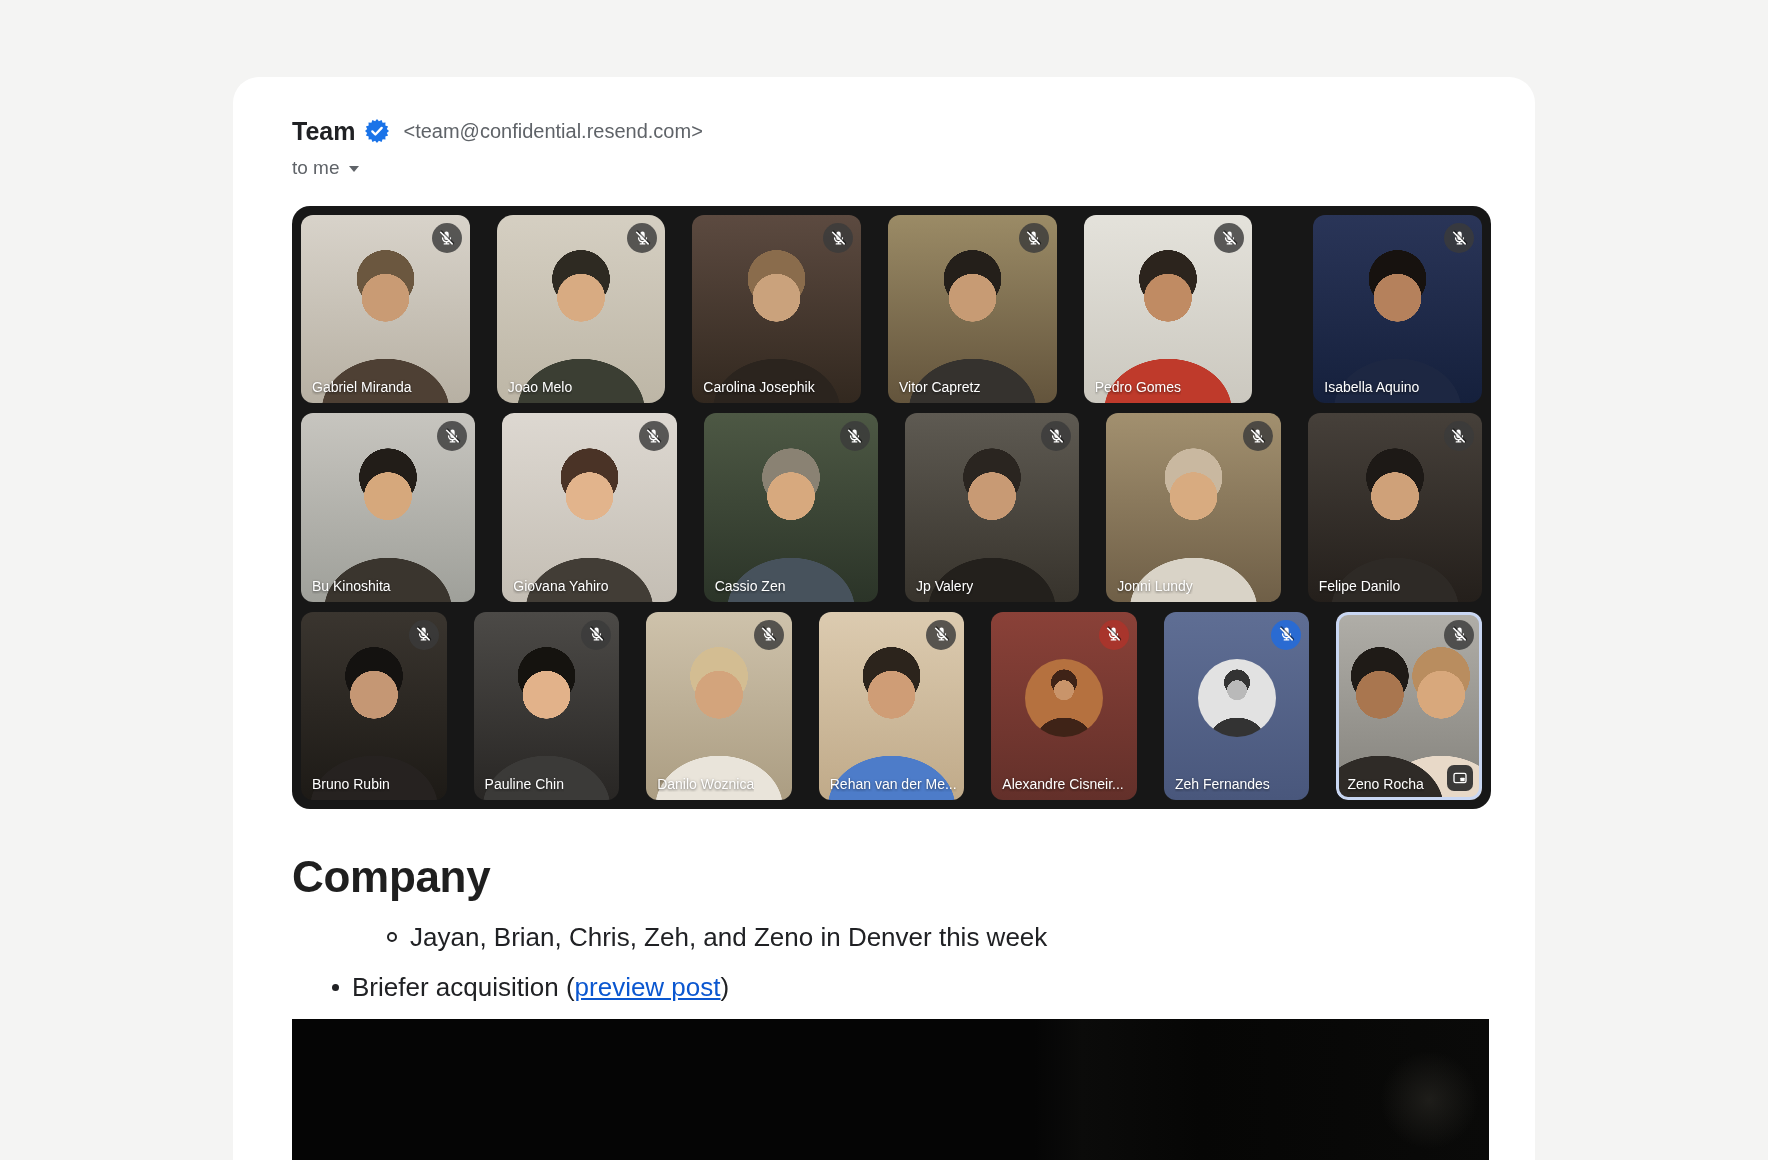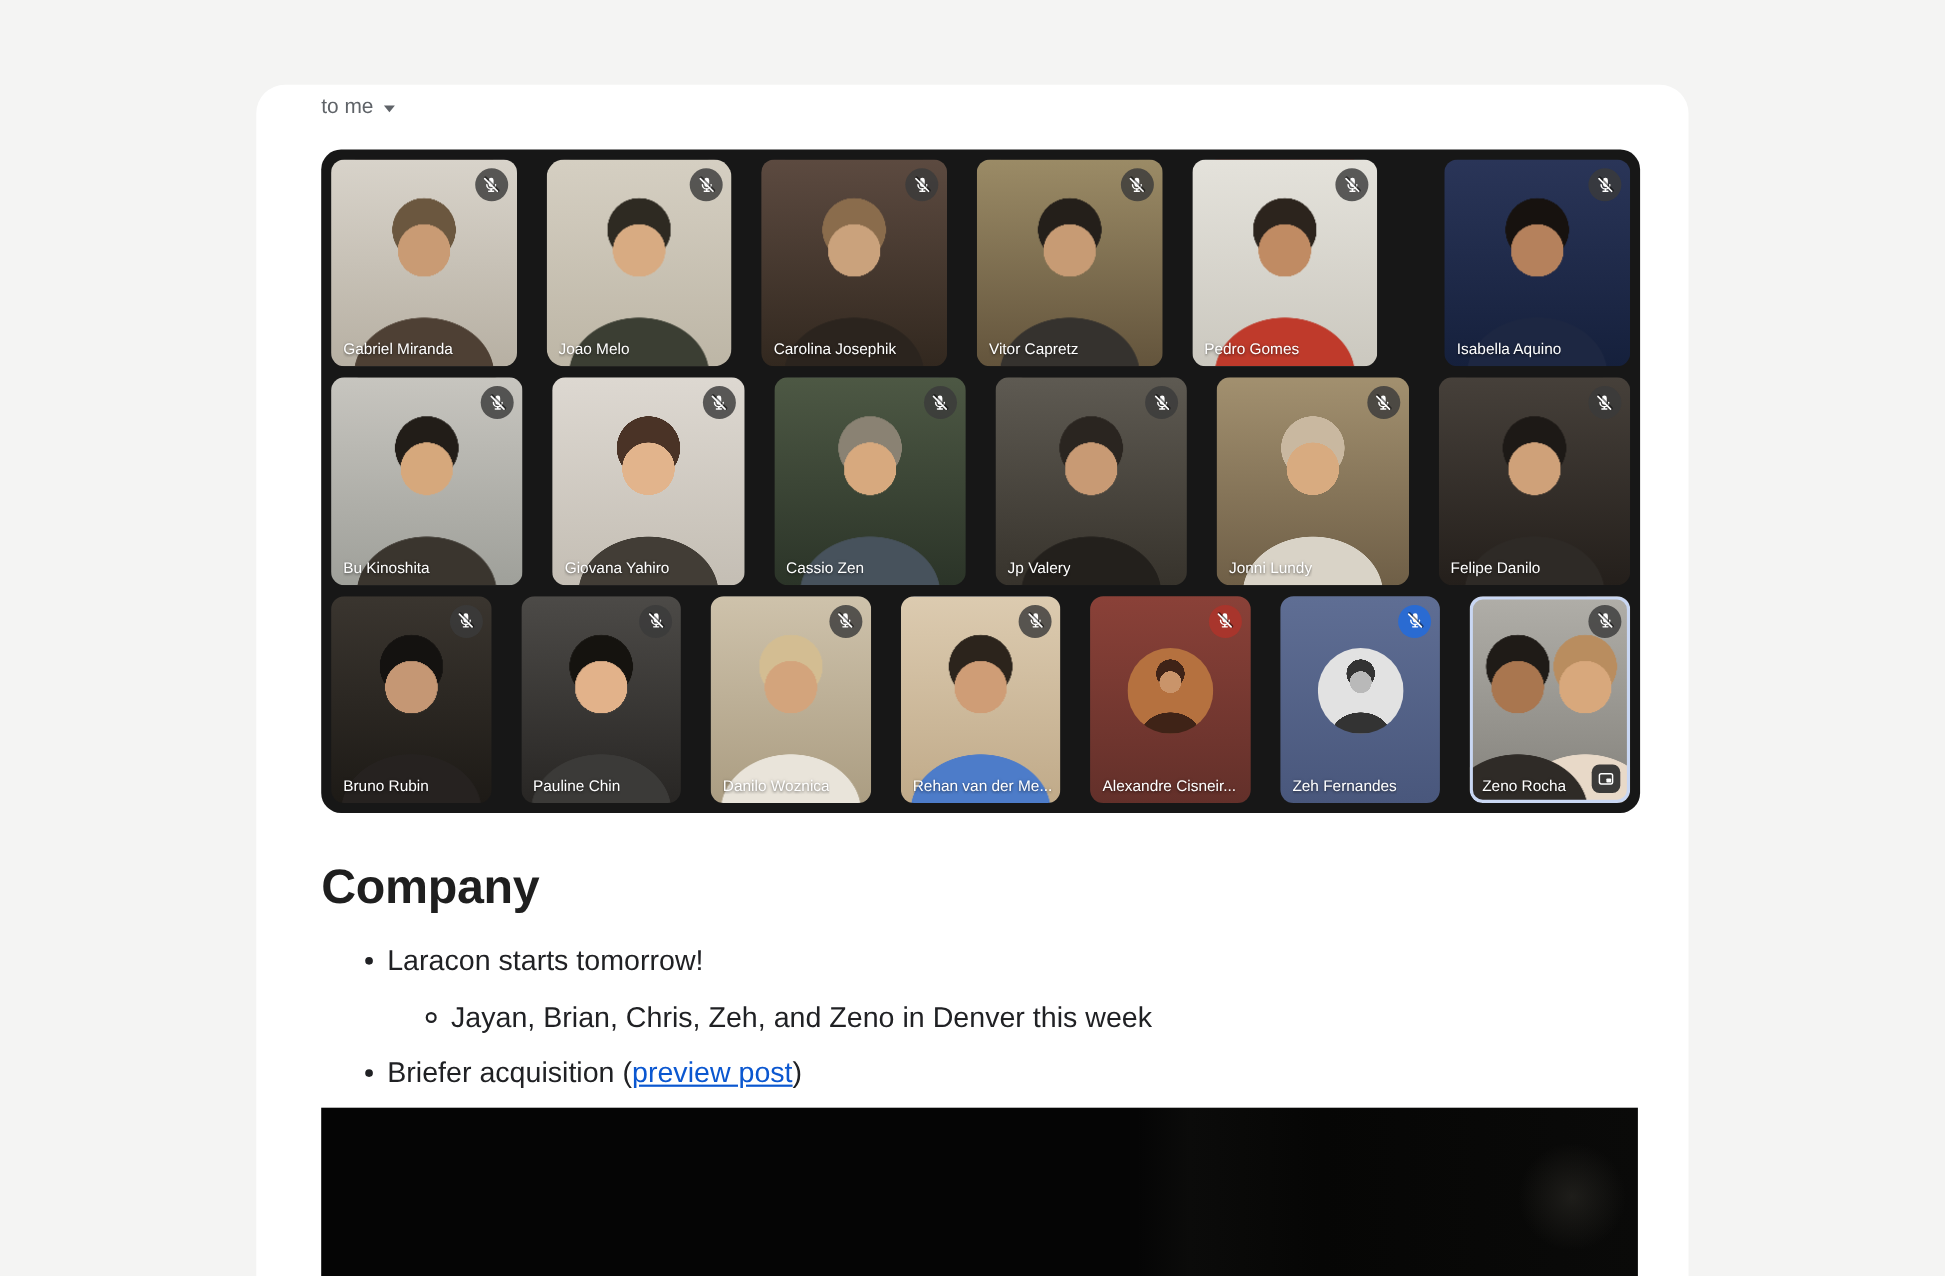--- a/index.html
+++ b/index.html
@@ -55,20 +55,30 @@
   .dark-img{margin-top:16px;width:1197px;height:180px;
     background:
       radial-gradient(circle 70px at 95% 45%, rgba(56,54,48,.45), transparent 70%),
       linear-gradient(90deg,#050505 0 62%, #0b0b0a 66%, #060605 76%, #0a0a09 100%);}
 </style>
 </head>
 <body>
 
 <div class="card">
   <div class="content">
+    <div class="sender-row">
+      <span class="sender">Team</span>
+      <span class="vbadge">
+        <svg viewBox="0 0 24 24">
+          <polygon fill="var(--badge,#1a73e8)" points="24,12 21.8,13.9 23.1,16.6 20.3,17.6 20.5,20.5 17.6,20.3 16.6,23.1 13.9,21.8 12,24 10.1,21.8 7.4,23.1 6.4,20.3 3.5,20.5 3.7,17.6 0.9,16.6 2.2,13.9 0,12 2.2,10.1 0.9,7.4 3.7,6.4 3.5,3.5 6.4,3.7 7.4,0.9 10.1,2.2 12,0 13.9,2.2 16.6,0.9 17.6,3.7 20.5,3.5 20.3,6.4 23.1,7.4 21.8,10.1"></polygon>
+          <path d="M7.3 12.4l3.1 3.1 6.3-6.6" fill="none" stroke="#fff" stroke-width="2.3" stroke-linecap="round" stroke-linejoin="round"></path>
+        </svg>
+      </span>
+      <span class="email">&lt;team@confidential.resend.com&gt;</span>
+    </div>
     <div class="to-row">
       <span>to me</span>
       <span class="caret"></span>
     </div>
 
     <div class="meet" id="meet">
         <div class="mrow">
           <div class="tile" style="background: radial-gradient(24px at 50% 44%, rgb(201, 155, 116) 99%, transparent 100%), radial-gradient(29px at 50% 34%, rgb(107, 87, 63) 99%, transparent 100%), radial-gradient(64px 52px at 50% 104%, rgb(78, 64, 52) 99%, transparent 100%), linear-gradient(rgb(216, 211, 202), rgb(183, 176, 163));">
     <span class="mic" style="background: rgba(58, 58, 58, 0.82);">
       <svg viewBox="0 0 24 24">
@@ -307,23 +317,20 @@
       <rect x="3" y="5" width="18" height="14" rx="2.5" fill="none" stroke="#fff" stroke-width="2"></rect>
       <rect x="12.5" y="11.5" width="6.5" height="5.5" rx="1" fill="#fff"></rect>
     </svg>
   </span>
           </div>
         </div>
       </div>
 
     <h1>Company</h1>
 
-    <ul class="l1">
-      <li><span>Laracon starts tomorrow!</span></li>
-    </ul>
     <ul class="l2">
       <li><span>Jayan, Brian, Chris, Zeh, and Zeno in Denver this week</span></li>
     </ul>
     <ul class="l1 tight">
       <li><span>Briefer acquisition (</span><a class="link" href="#">preview post</a><span>)</span></li>
     </ul>
 
     <div class="dark-img"></div>
   </div>
 </div>

